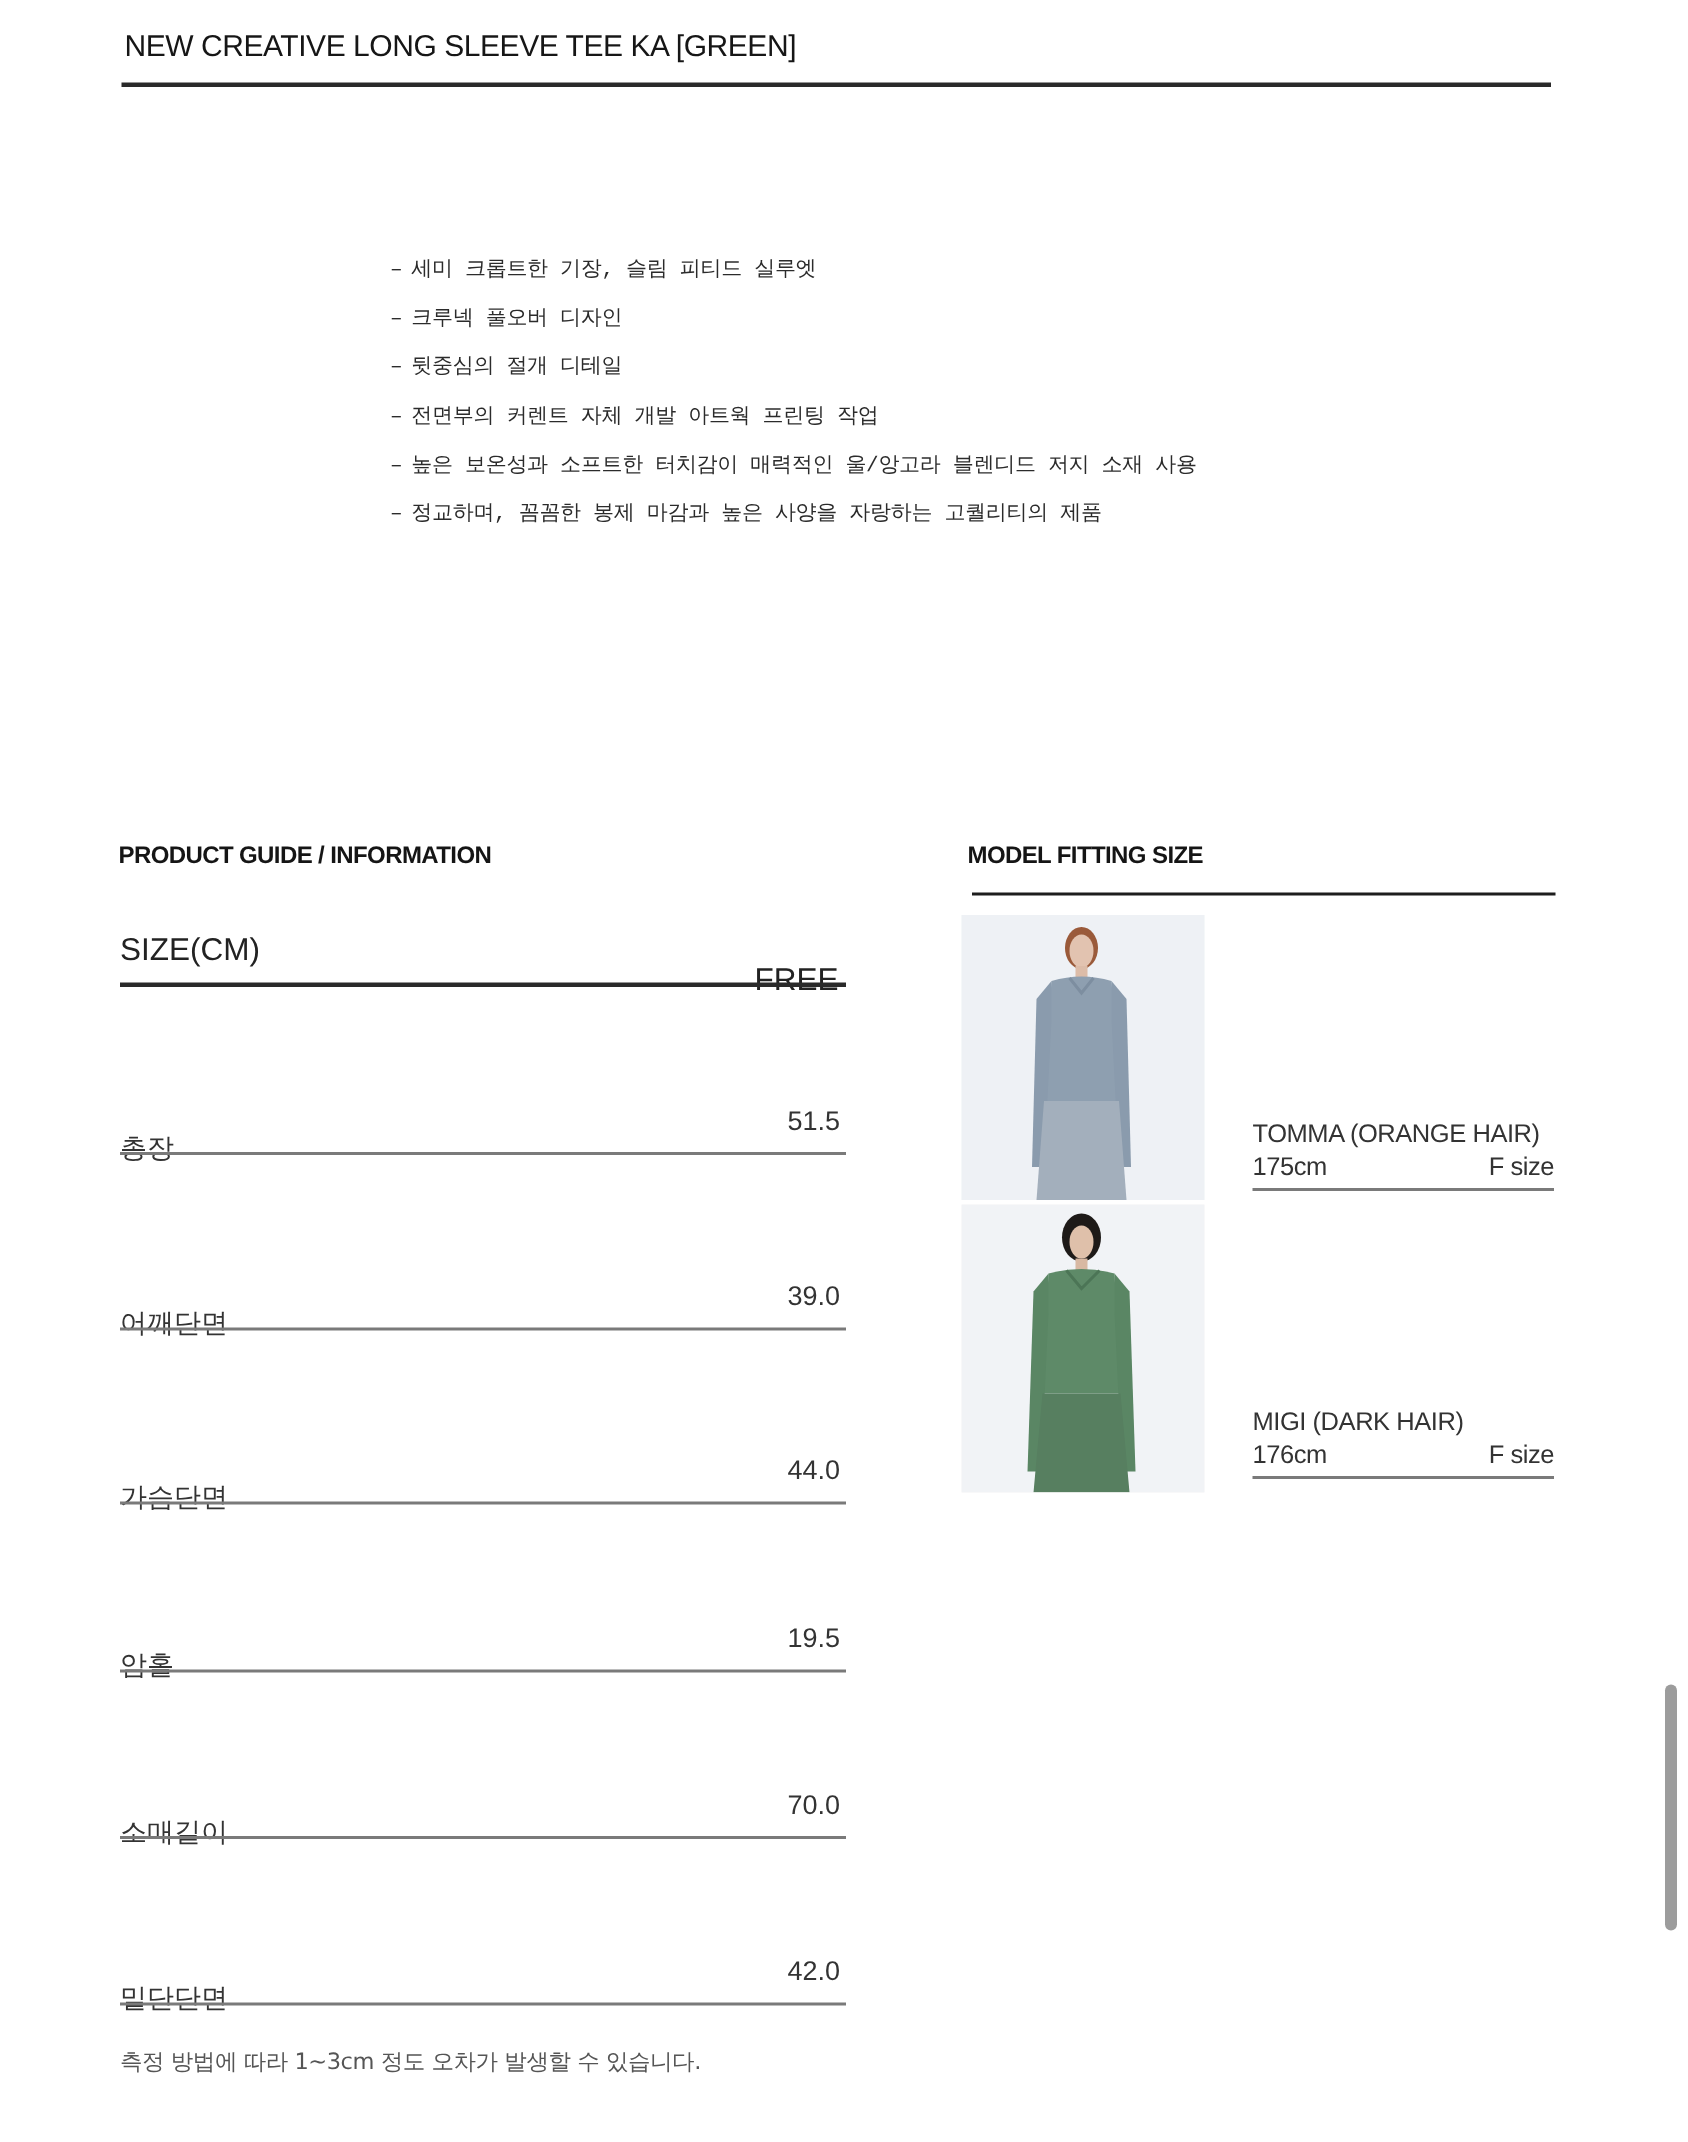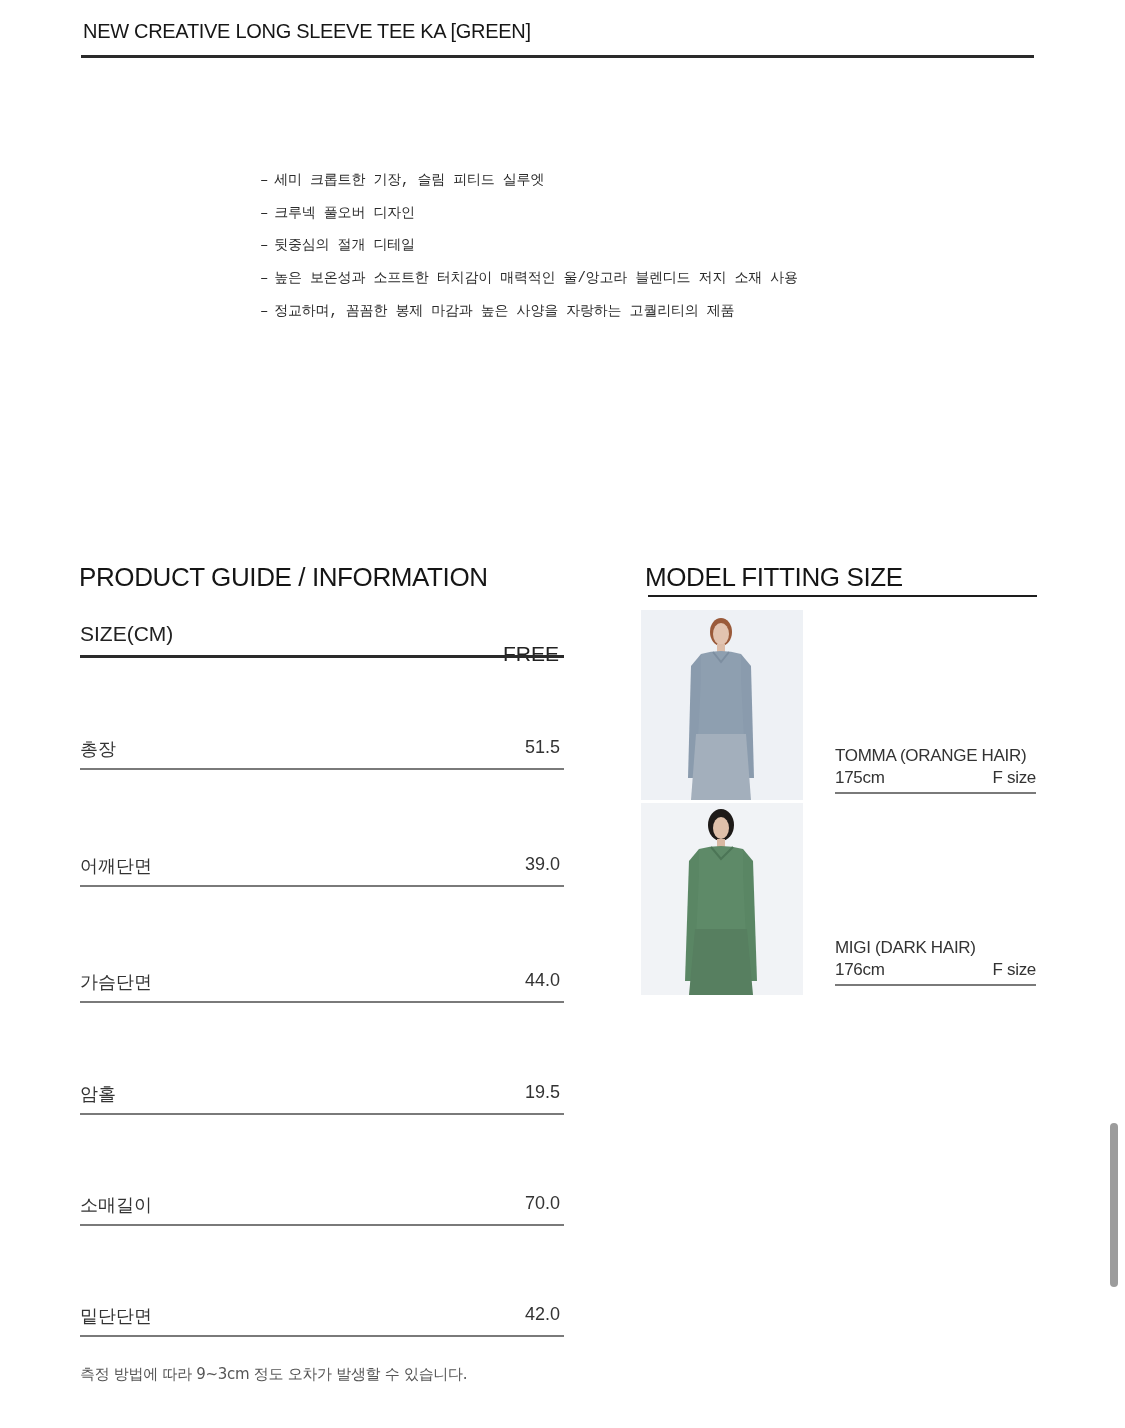--- a/index.html
+++ b/index.html
@@ -11,30 +11,30 @@
     .title {
       left: 83px; top: 20px; font-size: 20px; letter-spacing: -0.3px; color: #161616;
     }
     .title-rule { left: 81px; top: 55px; width: 953px; height: 3px; background: #2a2a2a; }
     .bullets { left: 260px; top: 166px; margin: 0; padding: 0; list-style: none; }
     .bullets li {
       font-size: 14px; height: 32.7px; line-height: 28px; color: #2b2b2b; letter-spacing: -0.2px;
       font-family: Liberation Mono, monospace;
     }
     .bullets li .dash { margin-right: 6px; }
-    .section-title { font-size: 26px; font-weight: normal; color: #151515; letter-spacing: -0.4px; }
+    .section-title { font-size: 16px; font-weight: bold; color: #151515; letter-spacing: -0.4px; }
     .pg-title { left: 79px; top: 562px; }
     .mf-title { left: 645px; top: 562px; }
     .mf-rule { left: 648px; top: 595px; width: 389px; height: 2px; background: #1d1d1d; }
     .size-head { left: 80px; top: 618px; width: 483px; height: 40px; }
     .size-head .lbl { position: absolute; left: 0; top: 4px; font-size: 21px; color: #222; }
     .size-head .val { position: absolute; right: 4px; top: 24px; font-size: 21px; color: #222; }
     .size-head-rule { left: 80px; top: 655px; width: 484px; height: 3px; background: #2a2a2a; }
     .row { left: 80px; width: 484px; height: 40px; }
-    .row .k { position: absolute; left: 0; top: 0; font-size: 18px; color: #333; font-family: Liberation Sans, sans-serif; }
+    .row .k { position: absolute; left: 0; top: 16px; font-size: 18px; color: #333; font-family: Liberation Sans, sans-serif; }
     .row .v { position: absolute; right: 4px; top: 0; font-size: 18px; color: #333; }
     .row .rule { position: absolute; left: 0; top: 31px; width: 484px; height: 2px; background: #7a7a7a; }
     .note {
       left: 80px; top: 1365px; font-size: 15px; color: #555;
       font-family: "DejaVu Sans", sans-serif; letter-spacing: -0.3px;
     }
     .photo { left: 641px; width: 162px; background: #eef1f5; overflow: hidden; }
     .photo1 { top: 610px; height: 190px; }
     .photo2 { top: 803px; height: 192px; background: #f1f3f6; }
     .model-info { left: 835px; width: 202px; height: 50px; }
@@ -49,20 +49,21 @@
 </head>
 <body>
 
 <div class="abs title">NEW CREATIVE LONG SLEEVE TEE KA [GREEN]</div>
 <div class="abs title-rule"></div>
 
 <ul class="abs bullets">
   <li><span class="dash">–</span><span>세미 크롭트한 기장, 슬림 피티드 실루엣</span></li>
   <li><span class="dash">–</span><span>크루넥 풀오버 디자인</span></li>
   <li><span class="dash">–</span><span>뒷중심의 절개 디테일</span></li>
+  <li><span class="dash">–</span><span>전면부의 커렌트 자체 개발 아트웍 프린팅 작업</span></li>
   <li><span class="dash">–</span><span>높은 보온성과 소프트한 터치감이 매력적인 울/앙고라 블렌디드 저지 소재 사용</span></li>
   <li><span class="dash">–</span><span>정교하며, 꼼꼼한 봉제 마감과 높은 사양을 자랑하는 고퀄리티의 제품</span></li>
 </ul>
 
 <div class="abs section-title pg-title">PRODUCT GUIDE / INFORMATION</div>
 
 <div class="abs size-head">
   <span class="lbl">SIZE(CM)</span>
   <span class="val">FREE</span>
 </div>
@@ -92,21 +93,21 @@
   <span class="k">소매길이</span>
   <span class="v">70.0</span>
   <div class="rule"></div>
 </div>
 <div class="abs row" style="top:1304px;">
   <span class="k">밑단단면</span>
   <span class="v">42.0</span>
   <div class="rule"></div>
 </div>
 
-<div class="abs note">측정 방법에 따라 9~3cm 정도 오차가 발생할 수 있습니다.</div>
+<div class="abs note">측정 방법에 따라 1~3cm 정도 오차가 발생할 수 있습니다.</div>
 
 <div class="abs section-title mf-title">MODEL FITTING SIZE</div>
 <div class="abs mf-rule"></div>
 
 <div class="abs photo photo1">
   <svg width="162" height="190" viewBox="0 0 162 190">
     <rect width="162" height="190" fill="#eef1f5"></rect>
     <ellipse cx="80" cy="22" rx="11" ry="14" fill="#9a5a3a"></ellipse>
     <ellipse cx="80" cy="24" rx="8" ry="11" fill="#e2c3b0"></ellipse>
     <rect x="76" y="34" width="8" height="8" fill="#dcbca8"></rect>

